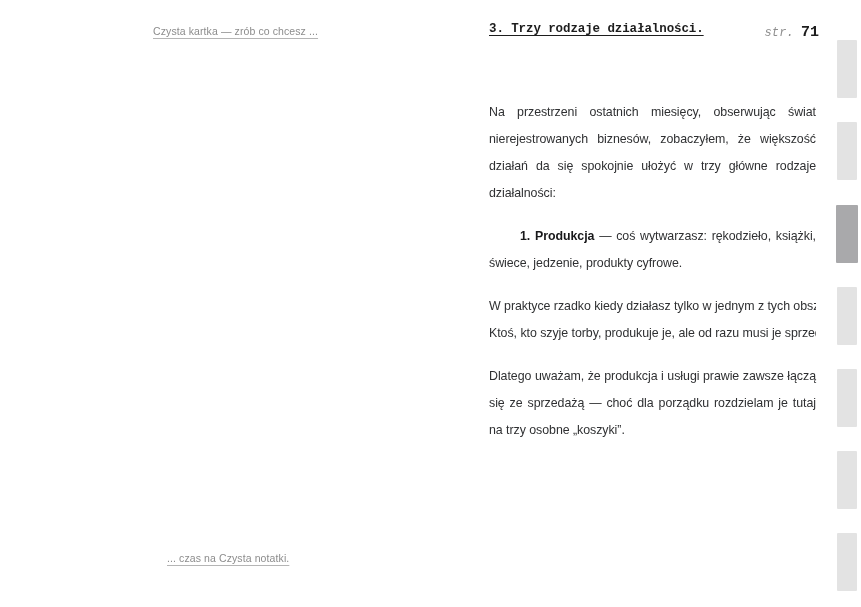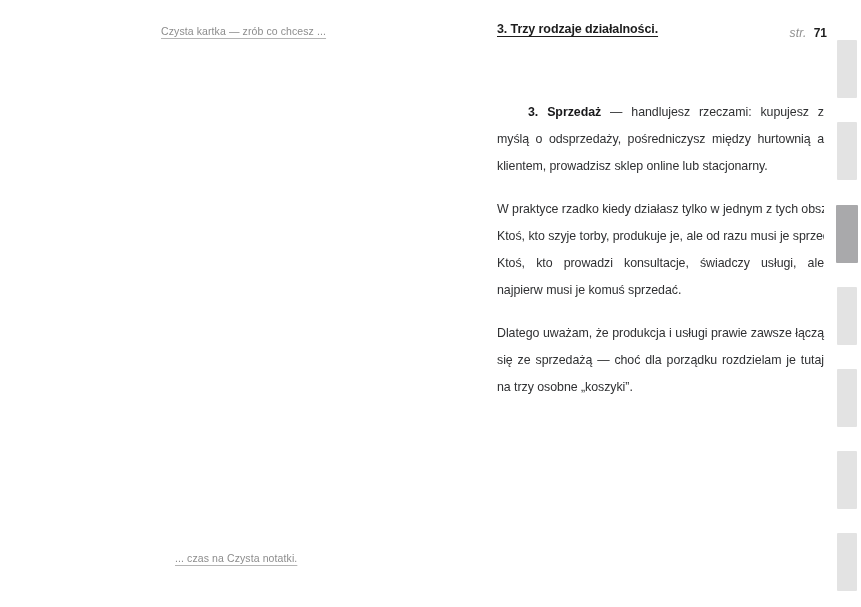--- a/index.html
+++ b/index.html
@@ -14,21 +14,20 @@
     font-family: "Liberation Sans", sans-serif;
     position: relative;
   }
 
   #viewer {
     position: absolute;
     left: 0; top: 0;
     width: 832px;
     height: 574px;
     background: #737373;
-    margin-left: 8px;
   }
 
   
   #page-left {
     position: absolute;
     left: 0; top: 0;
     width: 430px;
     height: 607px;
     background: #ffffff;
   }
@@ -53,20 +52,21 @@
     height: 607px;
     background: #ffffff;
   }
 
   #chapter-header {
     position: absolute;
     left: 59px;
     top: 22px;
     width: 330px;
     height: 18px;
+    font-family: Liberation Mono, monospace;
   }
   #chapter-title {
     position: absolute;
     left: 0; top: 0;
     font-size: 12.5px;
     font-weight: bold;
     color: #1d1d1d;
     letter-spacing: -0.1px;
     text-decoration: underline;
     text-underline-offset: 3px;
@@ -78,21 +78,21 @@
     right: 0; top: 1px;
     white-space: nowrap;
   }
   #page-marker-label {
     font-size: 12px;
     font-style: italic;
     color: #8e8e8e;
     letter-spacing: 0.2px;
   }
   #page-marker-number {
-    font-size: 12px;
+    font-size: 15px;
     font-weight: bold;
     color: #1d1d1d;
     margin-left: 7px;
   }
 
   #body-text {
     position: absolute;
     left: 59px;
     top: 99px;
     width: 327px;
@@ -159,29 +159,29 @@
 
     <div id="chapter-header">
       <div id="chapter-title">3. Trzy rodzaje działalności.</div>
       <div id="page-marker">
         <span id="page-marker-label">str.</span><span id="page-marker-number">71</span>
       </div>
     </div>
 
     <div id="body-text">
 
+      <p class="para"><span>Na przestrzeni ostatnich miesięcy, obserwując świat nierejestrowanych biznesów, zobaczyłem, że większość działań da się spokojnie ułożyć w trzy główne rodzaje działalności:</span></p>
+
+      <p class="para indent"><b>1.</b>&nbsp;<b>Produkcja</b><span> — coś wytwarzasz: rękodzieło, książki, świece, jedzenie, produkty cyfrowe.</span></p>
 
 
-
-      <p class="para indent"><b>3.</b>&nbsp;<b>Sprzedaż</b><span> — handlujesz rzeczami: kupujesz z myślą o odsprzedaży, pośredniczysz między hurtownią a klientem, prowadzisz sklep online lub stacjonarny.</span></p>
 
       <div class="lines">
         <div class="ln">W praktyce rzadko kiedy działasz tylko w jednym z tych obszarów.</div>
         <div class="ln">Ktoś, kto szyje torby, produkuje je, ale od razu musi je sprzedać.</div>
-        <div class="ln justified">Ktoś, kto prowadzi konsultacje, świadczy usługi, ale najpierw musi je komuś sprzedać.</div>
       </div>
 
       <p class="para"><span>Dlatego uważam, że produkcja i usługi prawie zawsze łączą się ze sprzedażą — choć dla porządku rozdzielam je tutaj na trzy osobne „koszyki”.</span></p>
 
     </div>
   </div>
 </div>
 
 <div id="thumb-strip">
     <div class="thumb" style="top: 40px; background: rgb(227, 227, 227);"></div>

